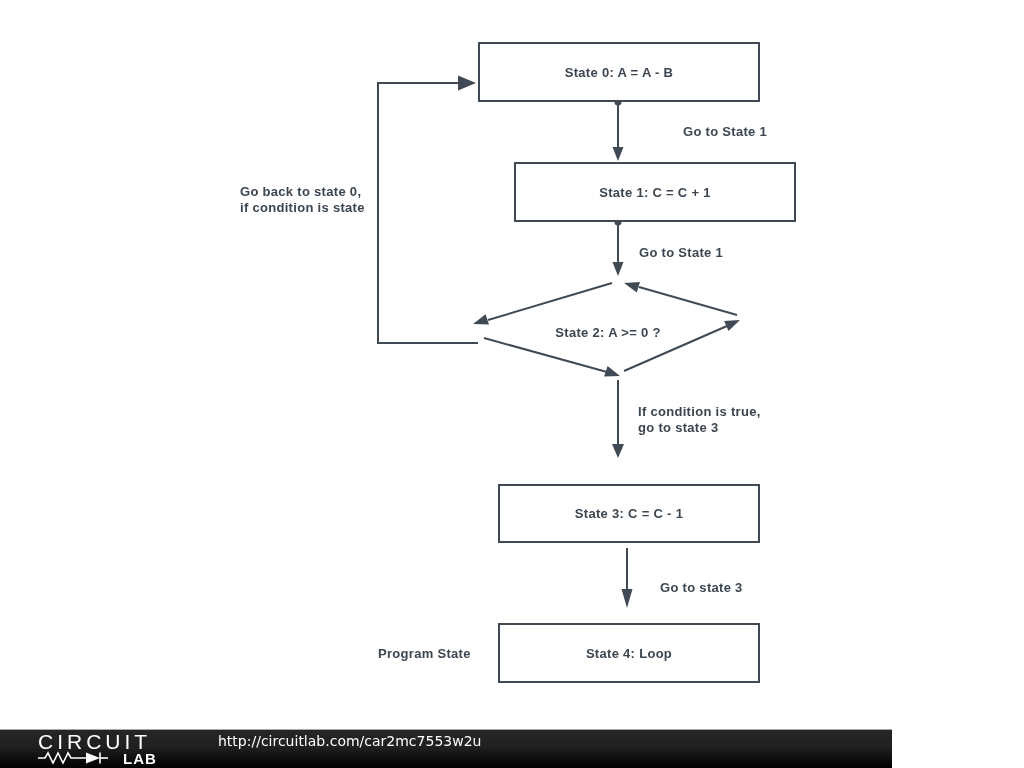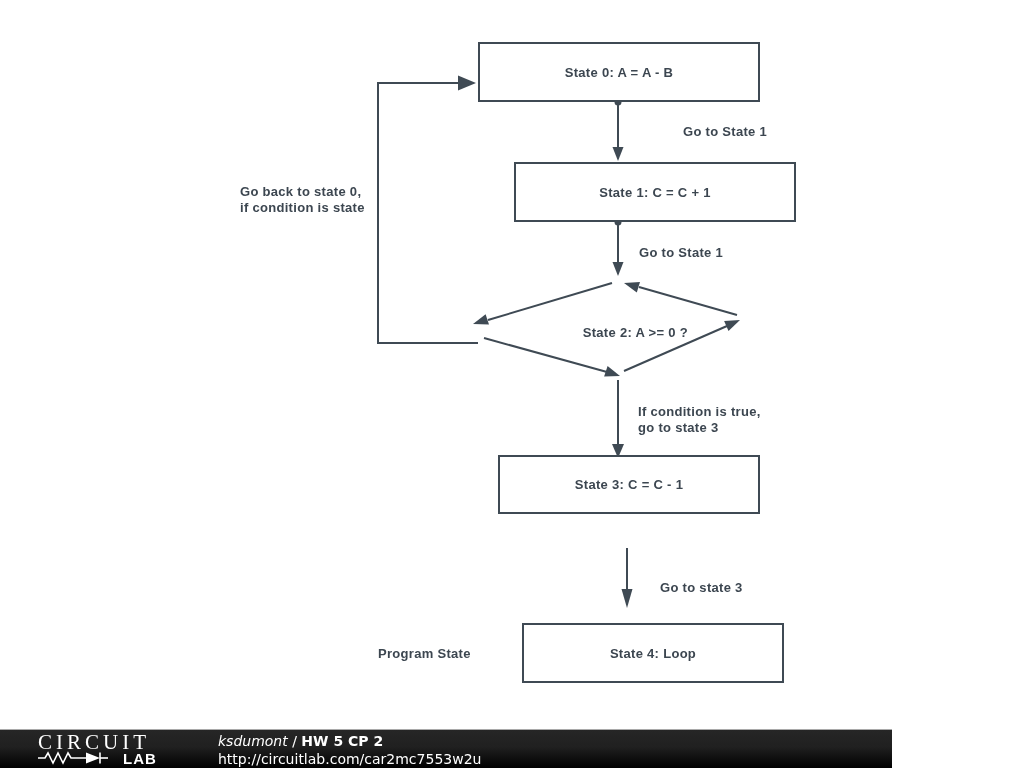--- a/index.html
+++ b/index.html
@@ -34,36 +34,36 @@
     font-size: 13px;
     letter-spacing: 0.3px;
     line-height: 16px;
     color: var(--text, #3c4650);
     white-space: nowrap;
   }
   .lbl span { display: block; }
   .diamond-text {
     position: absolute;
     left: 528px; top: 325px; width: 160px;
-    text-align: right;
+    text-align: center;
     font-weight: bold; font-size: 13px; letter-spacing: 0.3px;
     color: var(--text, #3c4650);
     white-space: nowrap;
   }
   .footer {
     position: absolute;
     left: 0; bottom: 0;
     width: 1024px; height: 38px;
     border-top: 1px solid #a9a9a9;
     background: linear-gradient(to bottom, #262626 0%, #202020 45%, #000000 100%);
   }
   .logo { position: absolute; left: 38px; top: 2px; color: #ffffff; }
   .logo-top {
     display: block;
-    font-family: Liberation Serif, serif;
+    font-family: Liberation Sans, sans-serif;
     font-size: 21px;
     font-weight: normal;
     letter-spacing: 4px;
     line-height: 20px;
     color: #ffffff;
   }
   .logo-bottom { display: flex; align-items: center; height: 14px; margin-top: -1px; }
   .logo-bottom svg { display: block; }
   .logo-lab {
     font-family: "Liberation Sans", sans-serif;
@@ -123,25 +123,25 @@
     <div class="node" style="left:478px; top:42px; width:282px; height:60px;">
       <span>State 0: A = A - B</span>
     </div>
 
     <div class="node" style="left:478px; top:162px; width:282px; height:60px;margin-left:36px;">
       <span>State 1: C = C + 1</span>
     </div>
 
     <div class="diamond-text">State 2: A &gt;= 0 ?</div>
 
-    <div class="node" style="left:498px; top:455px; width:262px; height:59px;">
+    <div class="node" style="left:498px; top:484px; width:262px; height:59px;">
       <span>State 3: C = C - 1</span>
     </div>
 
-    <div class="node" style="left:498px; top:623px; width:262px; height:60px;margin-left:24px;">
+    <div class="node" style="left:498px; top:623px; width:262px; height:60px;">
       <span>State 4: Loop</span>
     </div>
 
     <div class="lbl" style="left:639px; top:124px;margin-left:44px;">Go to State 1</div>
 
     <div class="lbl" style="left:639px; top:245px;">Go to State 1</div>
 
     <div class="lbl" style="left:240px; top:184px; width:135px; text-align:left;">
       <span>Go back to state 0,</span>
       <span>if condition is state</span>
@@ -169,21 +169,18 @@
             <line x1="62" y1="1.5" x2="62" y2="12.5"></line>
             <line x1="62" y1="7" x2="70" y2="7"></line>
           </g>
           <polygon points="48,1.5 48,12.5 62,7" fill="#ffffff"></polygon>
         </svg>
         <span class="logo-lab">LAB</span>
       </span>
     </div>
 
     <div class="footer-text">
-      <div>
-        <span class="author">ksdumont</span><span> / </span><span class="proj-title">HW 5 CP 2</span>
-      </div>
       <div>http://circuitlab.com/car2mc7553w2u</div>
     </div>
 
   </div>
 
 </div>
 
 </body></html>

